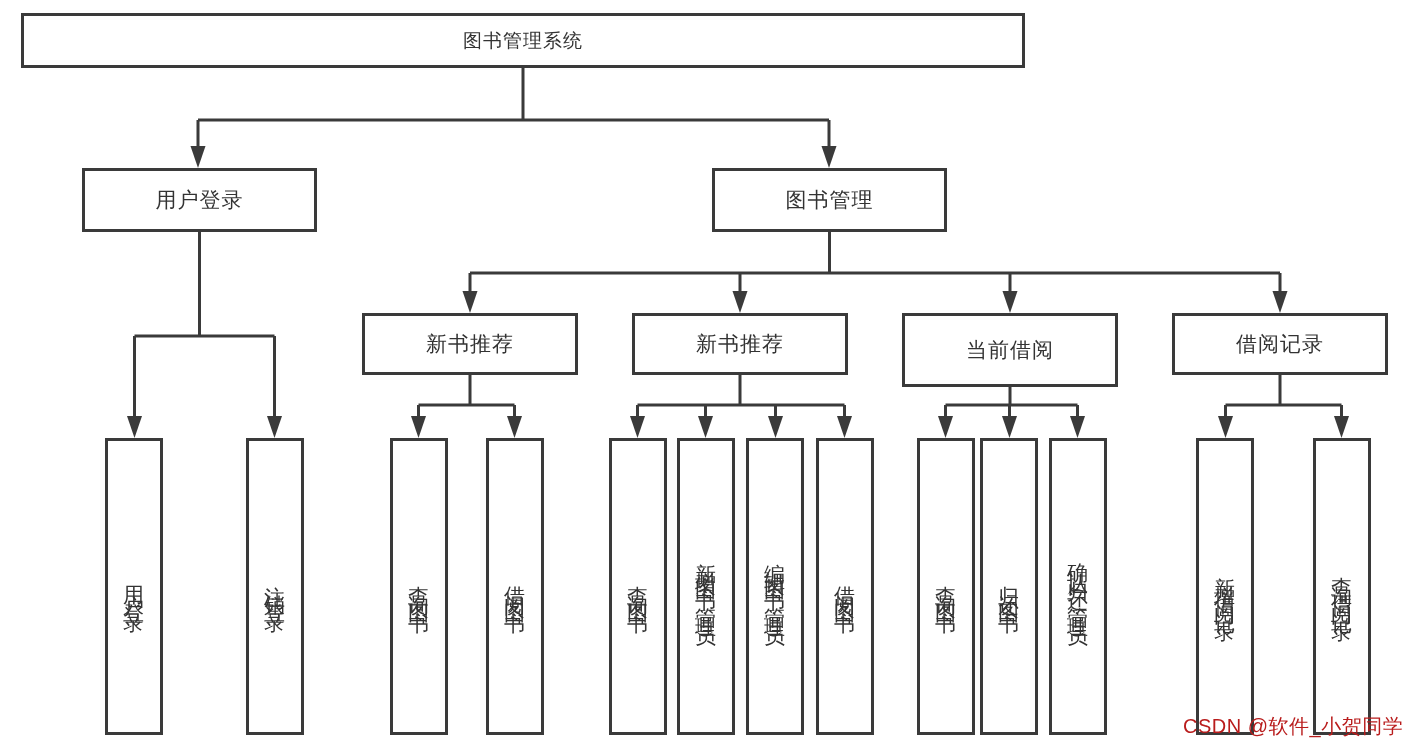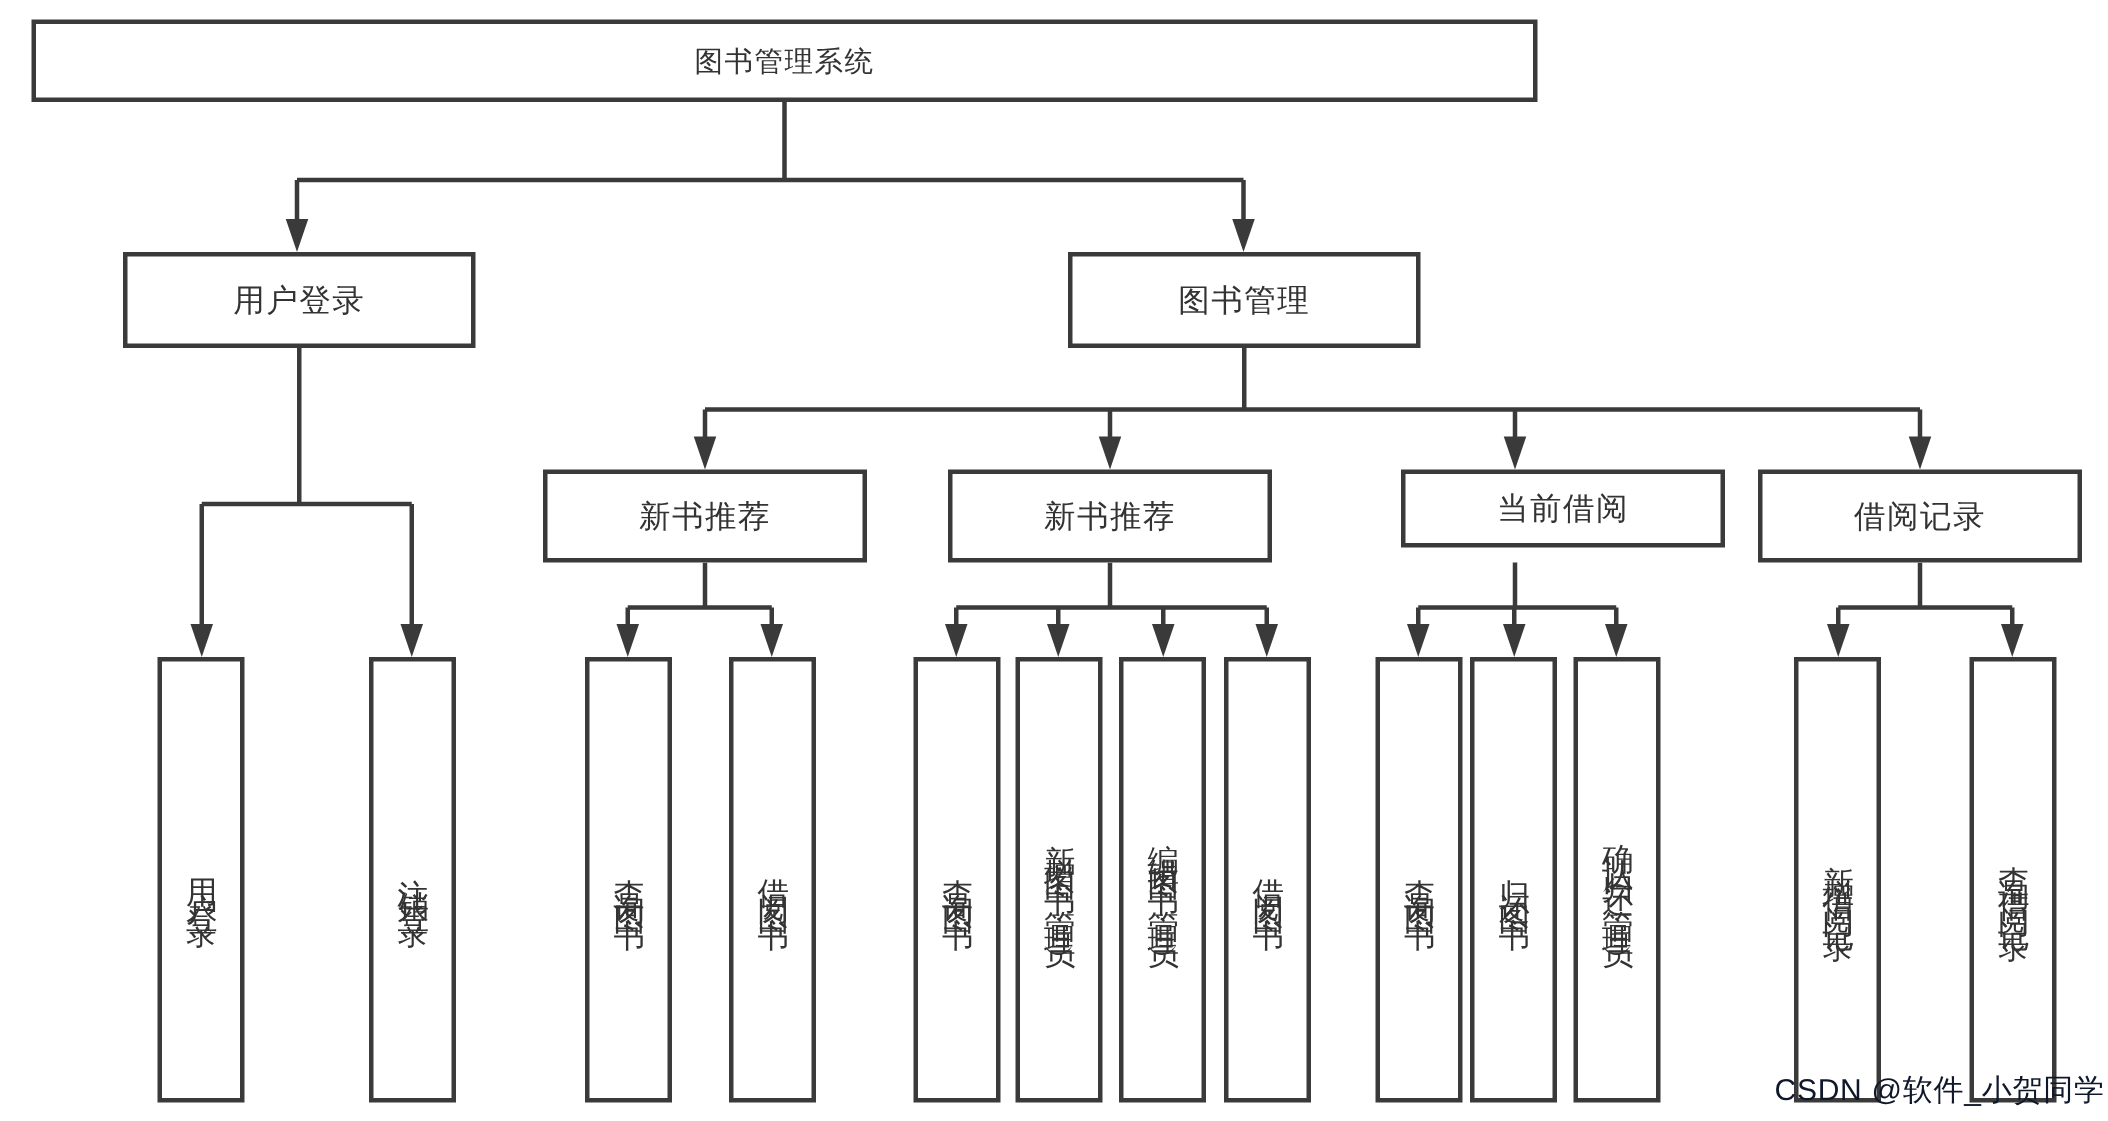--- a/index.html
+++ b/index.html
@@ -46,21 +46,21 @@
     font-size: 21px;
     letter-spacing: 9px;
     line-height: 1.1;
     white-space: nowrap;
   }
   #watermark {
     position: absolute;
     left: 1183px;
     top: 713px;
     font-size: 20px;
-    color: #0f172a;
+    color: #b91c1c;
     letter-spacing: 0.5px;
     z-index: 5;
     white-space: nowrap;
   }
 </style>
 </head>
 <body>
 
 <div id="canvas">
 
@@ -107,21 +107,21 @@
   <div class="box h-box" style="left:712px; top:168px; width:235px; height:64px;">
     <span>图书管理</span>
   </div>
 
   <div class="box h-box" style="left:362px; top:313px; width:216px; height:62px;">
     <span>新书推荐</span>
   </div>
   <div class="box h-box" style="left:632px; top:313px; width:216px; height:62px;">
     <span>新书推荐</span>
   </div>
-  <div class="box h-box" style="left:902px; top:313px; width:216px; height:52px;margin-left:32px;">
+  <div class="box h-box" style="left:902px; top:313px; width:216px; height:74px;">
     <span>当前借阅</span>
   </div>
   <div class="box h-box" style="left:1172px; top:313px; width:216px; height:62px;">
     <span>借阅记录</span>
   </div>
 
   <div class="box v-box" style="left:105px; top:438px; width:58px; height:297px;">
     <span class="vtext">用户登录</span>
   </div>
   <div class="box v-box" style="left:246px; top:438px; width:58px; height:297px;">

